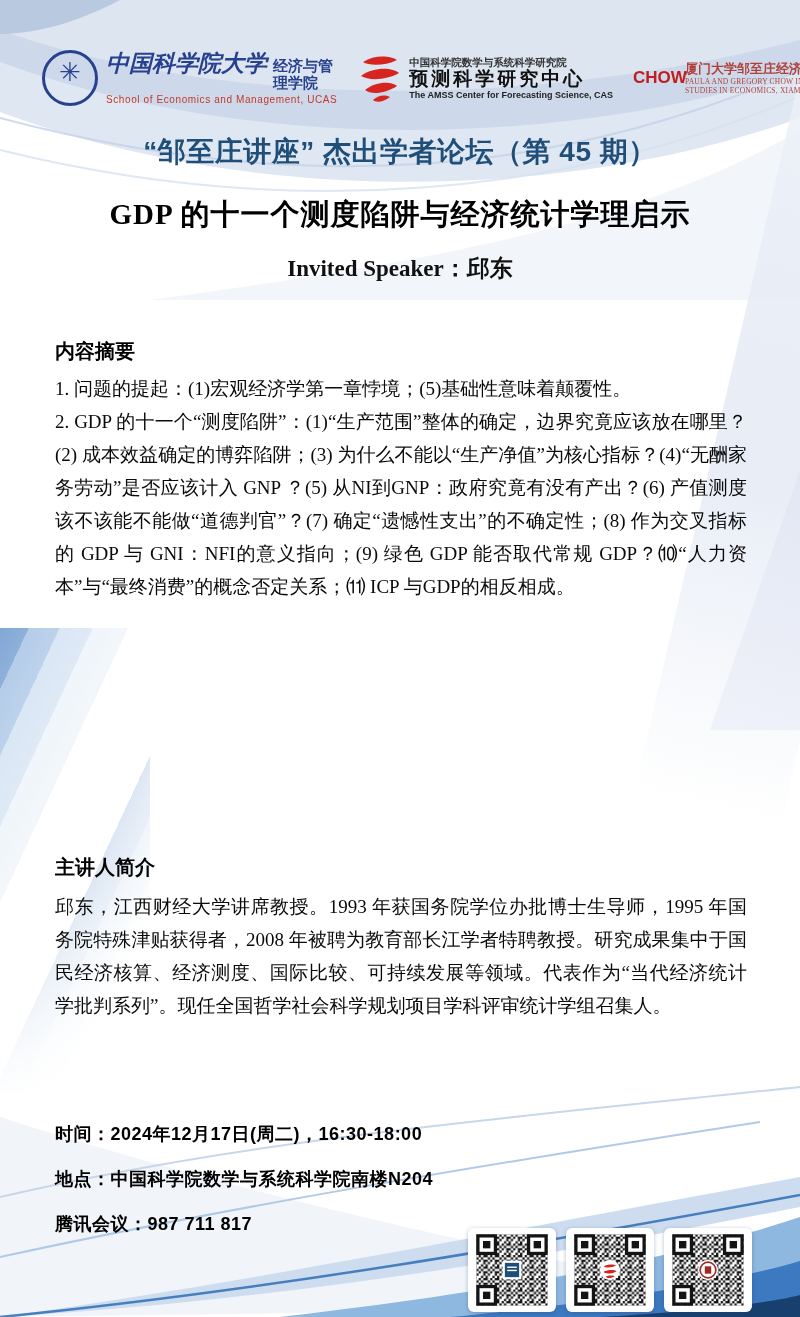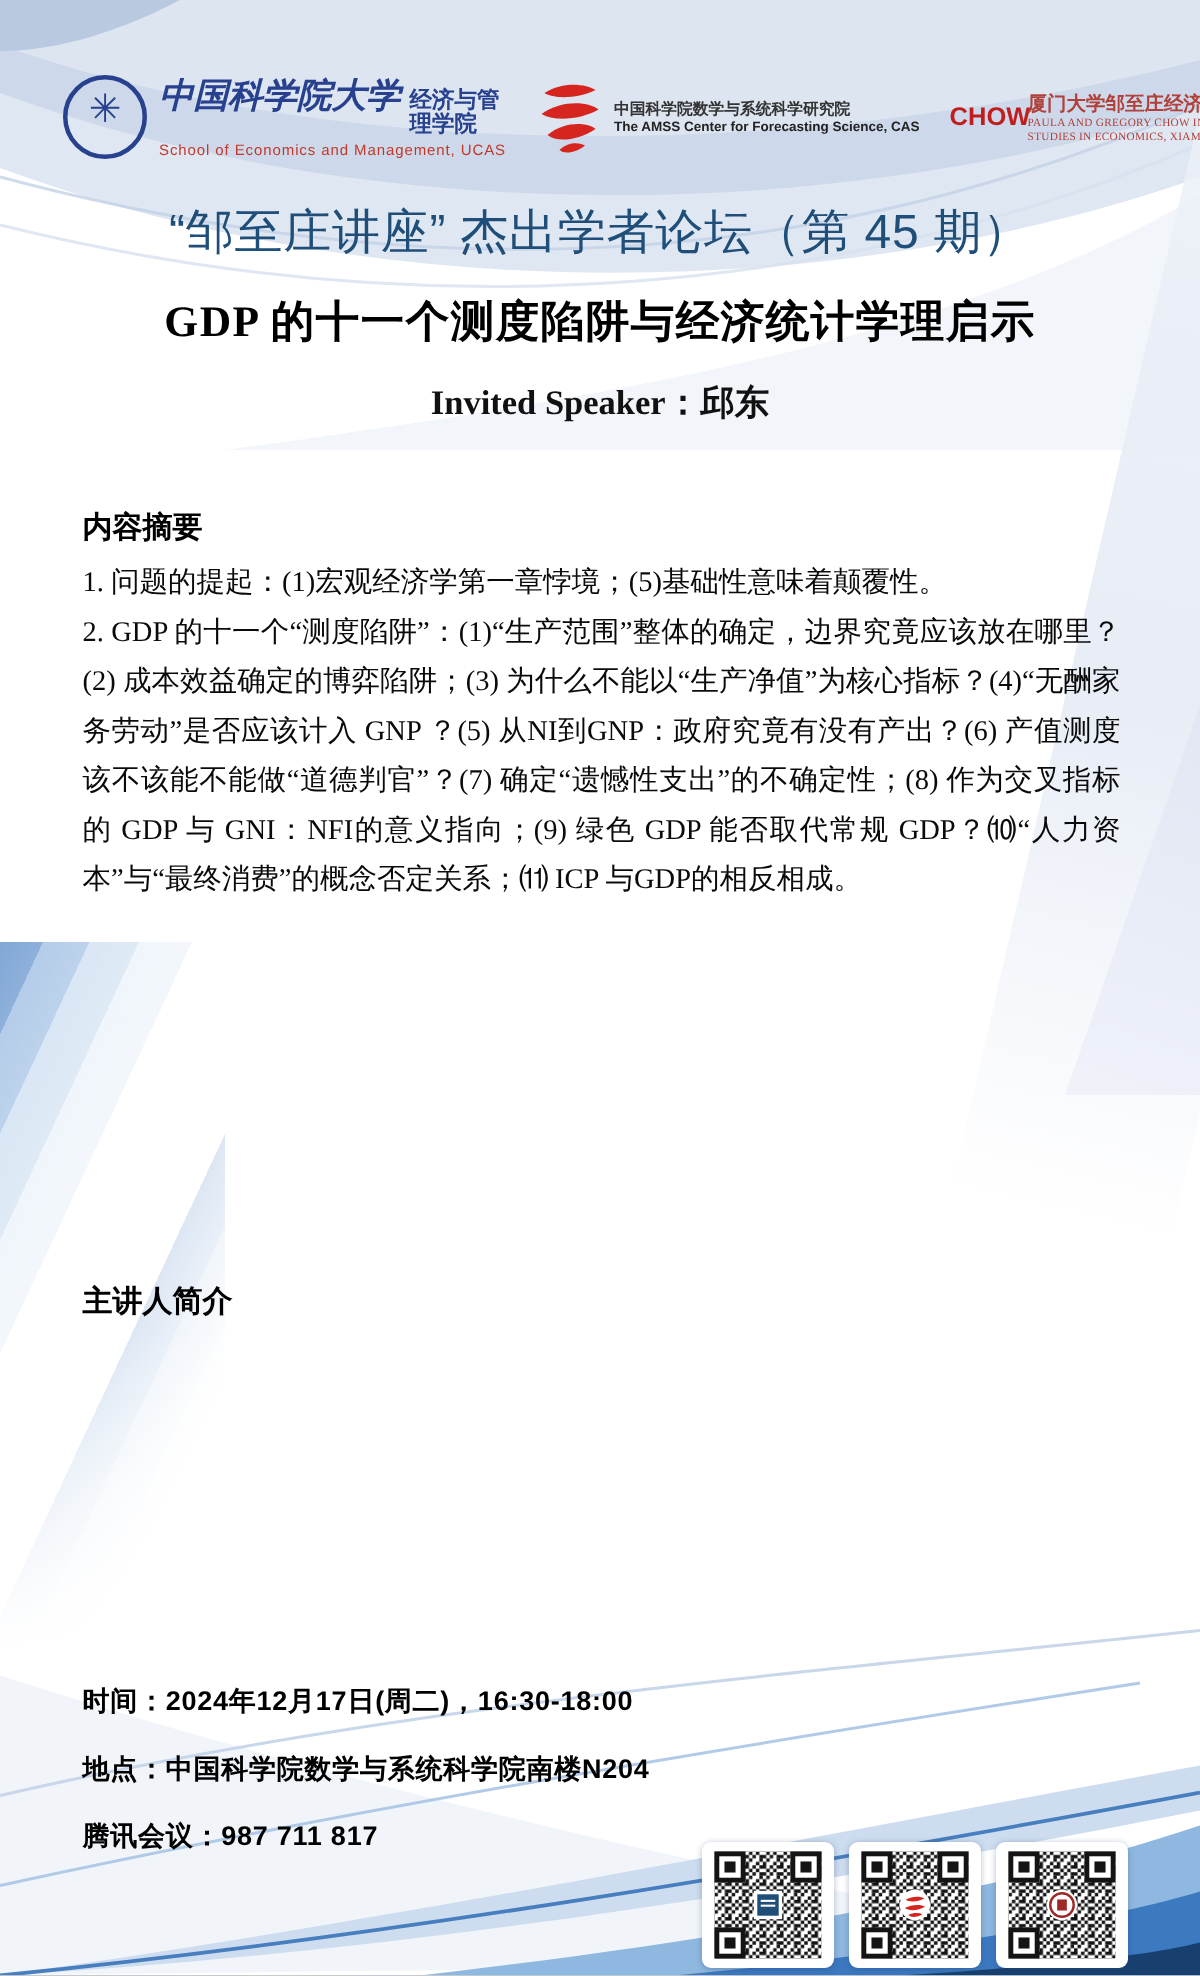--- a/index.html
+++ b/index.html
@@ -24,21 +24,21 @@
   .amss-l3{font-size:9px;font-weight:bold;color:#222;white-space:nowrap;}
   .chow-glyph{width:44px;height:52px;flex:0 0 auto;display:flex;flex-direction:row;align-items:center;}
   .chow-roof{width:44px;height:7px;background:#c01e1e;clip-path:polygon(8% 100%,0 40%,18% 40%,22% 0,78% 0,82% 40%,100% 40%,92% 100%);}
   .chow-word{font-size:17px;font-weight:bold;color:#c01e1e;letter-spacing:0;line-height:1.1;font-stretch:condensed;}
   .chow-base{width:40px;height:7px;background:#c01e1e;margin-top:1px;}
   .chow-text{display:flex;flex-direction:column;line-height:1.2;}
   .chow-cn{font-family:"Liberation Serif",serif;font-weight:bold;font-size:13px;color:#b0403a;white-space:nowrap;}
   .chow-en{font-family:"Liberation Serif",serif;font-size:7.5px;color:#b0403a;white-space:nowrap;letter-spacing:.2px;}
 
   
-  .title{top:133px;left:0;width:100%;text-align:center;font-size:32px;font-weight:normal;color:#1f4e79;letter-spacing:.5px;}
+  .title{top:133px;left:0;width:100%;text-align:center;font-size:28px;font-weight:bold;color:#1f4e79;letter-spacing:.5px;}
   .subtitle{top:195px;left:0;width:100%;text-align:center;font-family:"Liberation Serif",serif;font-size:29px;font-weight:bold;color:#000;letter-spacing:1px;}
   .speaker1{top:253px;left:0;width:100%;text-align:center;font-family:"Liberation Serif",serif;font-size:23px;font-weight:bold;}
   .speaker2{top:291px;left:0;width:100%;text-align:center;font-family:"Liberation Serif",serif;font-size:22px;font-weight:bold;}
 
   
   .sec-heading{font-size:20px;font-weight:bold;color:#000;}
   .abstract-heading{top:338px;left:55px;}
   .abstract-body{top:372px;left:55px;width:692px;}
   .bodytext{font-family:"Liberation Serif",serif;font-size:19px;line-height:33px;text-align:justify;color:#0a0a0a;}
   .bodytext p{margin:0;}
@@ -113,20 +113,21 @@
 
     <div class="logo">
       <svg class="amss-glyph" viewBox="0 0 44 52">
         <path d="M6,10 C18,2 34,4 40,8 C28,14 12,14 6,10 Z" fill="#d6251f"></path>
         <path d="M4,24 C18,14 36,16 42,21 C30,28 12,29 4,24 Z" fill="#d6251f"></path>
         <path d="M8,38 C20,28 36,30 40,34 C28,42 14,43 8,38 Z" fill="#d6251f"></path>
         <path d="M16,48 C22,42 30,43 33,45 C27,50 19,51 16,48 Z" fill="#d6251f"></path>
       </svg>
       <span class="amss-text">
         <span class="amss-l1">中国科学院数学与系统科学研究院</span>
+        <span class="amss-l2">预测科学研究中心</span>
         <span class="amss-l3">The AMSS Center for Forecasting Science, CAS</span>
       </span>
     </div>
 
     <div class="logo">
       <span class="chow-glyph">
         <span class="chow-roof"></span>
         <span class="chow-word">CHOW</span>
         <span class="chow-base"></span>
       </span>
@@ -142,20 +143,23 @@
   <div class="content subtitle">GDP 的十一个测度陷阱与经济统计学理启示</div>
   <div class="content speaker1">Invited Speaker：邱东</div>
 
   <div class="content sec-heading abstract-heading">内容摘要</div>
   <div class="content abstract-body bodytext">
     <p>1. 问题的提起：(1)宏观经济学第一章悖境；(5)基础性意味着颠覆性。</p>
     <p>2. GDP 的十一个“测度陷阱”：(1)“生产范围”整体的确定，边界究竟应该放在哪里？(2) 成本效益确定的博弈陷阱；(3) 为什么不能以“生产净值”为核心指标？(4)“无酬家务劳动”是否应该计入 GNP ？(5) 从NI到GNP：政府究竟有没有产出？(6) 产值测度该不该能不能做“道德判官”？(7) 确定“遗憾性支出”的不确定性；(8) 作为交叉指标的 GDP 与 GNI：NFI的意义指向；(9) 绿色 GDP 能否取代常规 GDP？⑽“人力资本”与“最终消费”的概念否定关系；⑾ ICP 与GDP的相反相成。</p>
   </div>
 
   <div class="content sec-heading bio-heading">主讲人简介</div>
+  <div class="content bio-body bodytext">
+    <p>邱东，江西财经大学讲席教授。1993 年获国务院学位办批博士生导师，1995 年国务院特殊津贴获得者，2008 年被聘为教育部长江学者特聘教授。研究成果集中于国民经济核算、经济测度、国际比较、可持续发展等领域。代表作为“当代经济统计学批判系列”。现任全国哲学社会科学规划项目学科评审统计学组召集人。</p>
+  </div>
 
   <div class="content info">
     <div>时间：2024年12月17日(周二)，16:30-18:00</div>
     <div>地点：中国科学院数学与系统科学院南楼N204</div>
     <div>腾讯会议：987 711 817</div>
   </div>
 
   <svg width="0" height="0" style="position:absolute">
     <defs>
       <pattern id="qrp" width="5" height="5" patternUnits="userSpaceOnUse">

